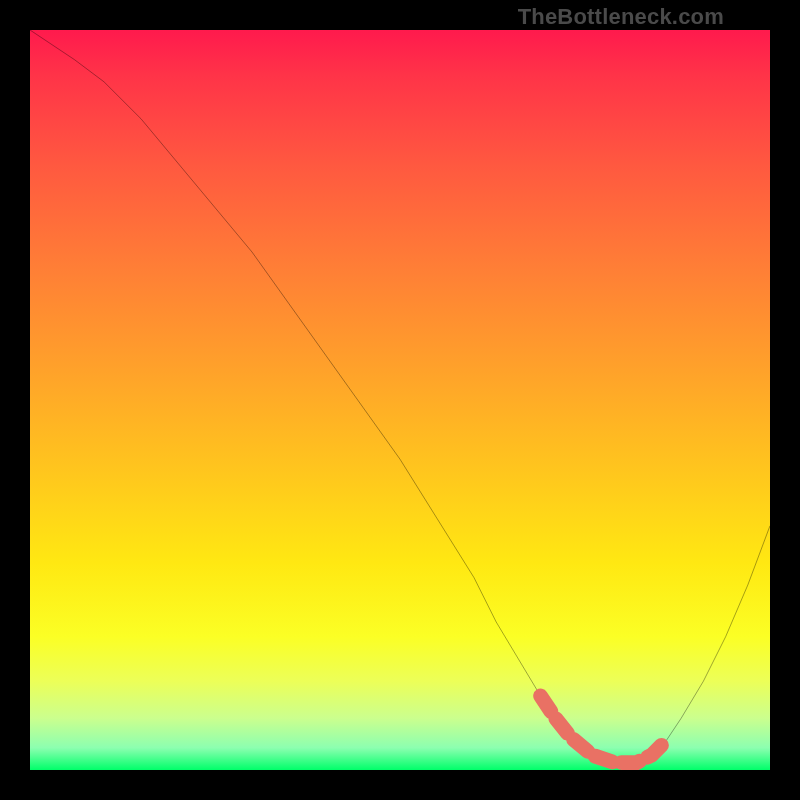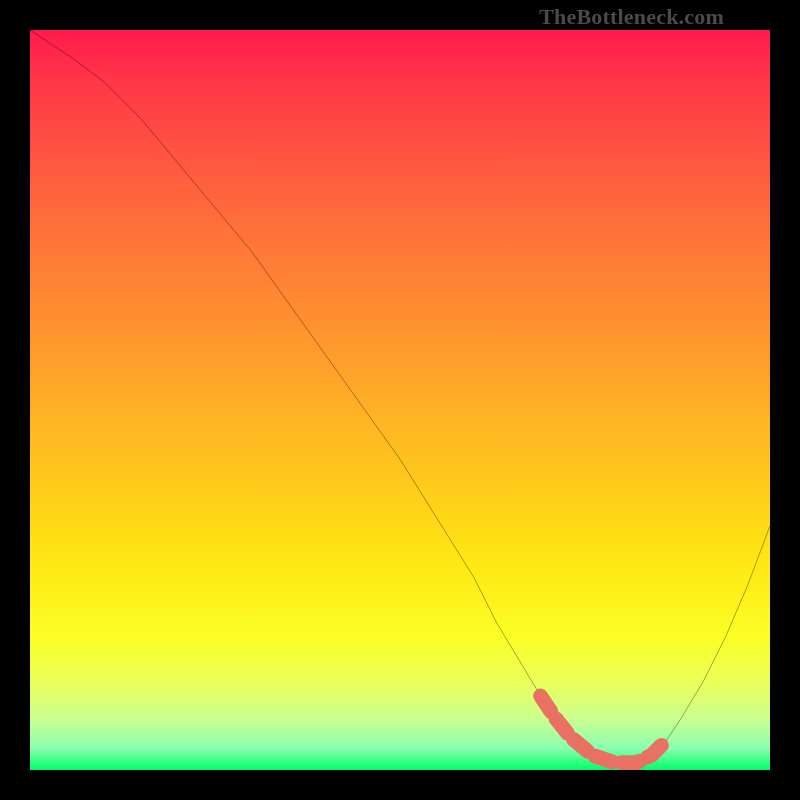--- a/index.html
+++ b/index.html
@@ -9,21 +9,20 @@
     height: 800px;
     background: #000;
     font-family: Arial, Helvetica, sans-serif;
     overflow: hidden;
   }
   .frame {
     position: relative;
     width: 736px;
     height: 800px;
     background: #000;
-    font-family: Liberation Serif, serif;
   }
   .watermark {
     position: absolute;
     top: 4px;
     right: 12px;
     color: #4a4a4a;
     font-size: 22px;
     font-weight: 600;
     letter-spacing: 0.2px;
     z-index: 5;

